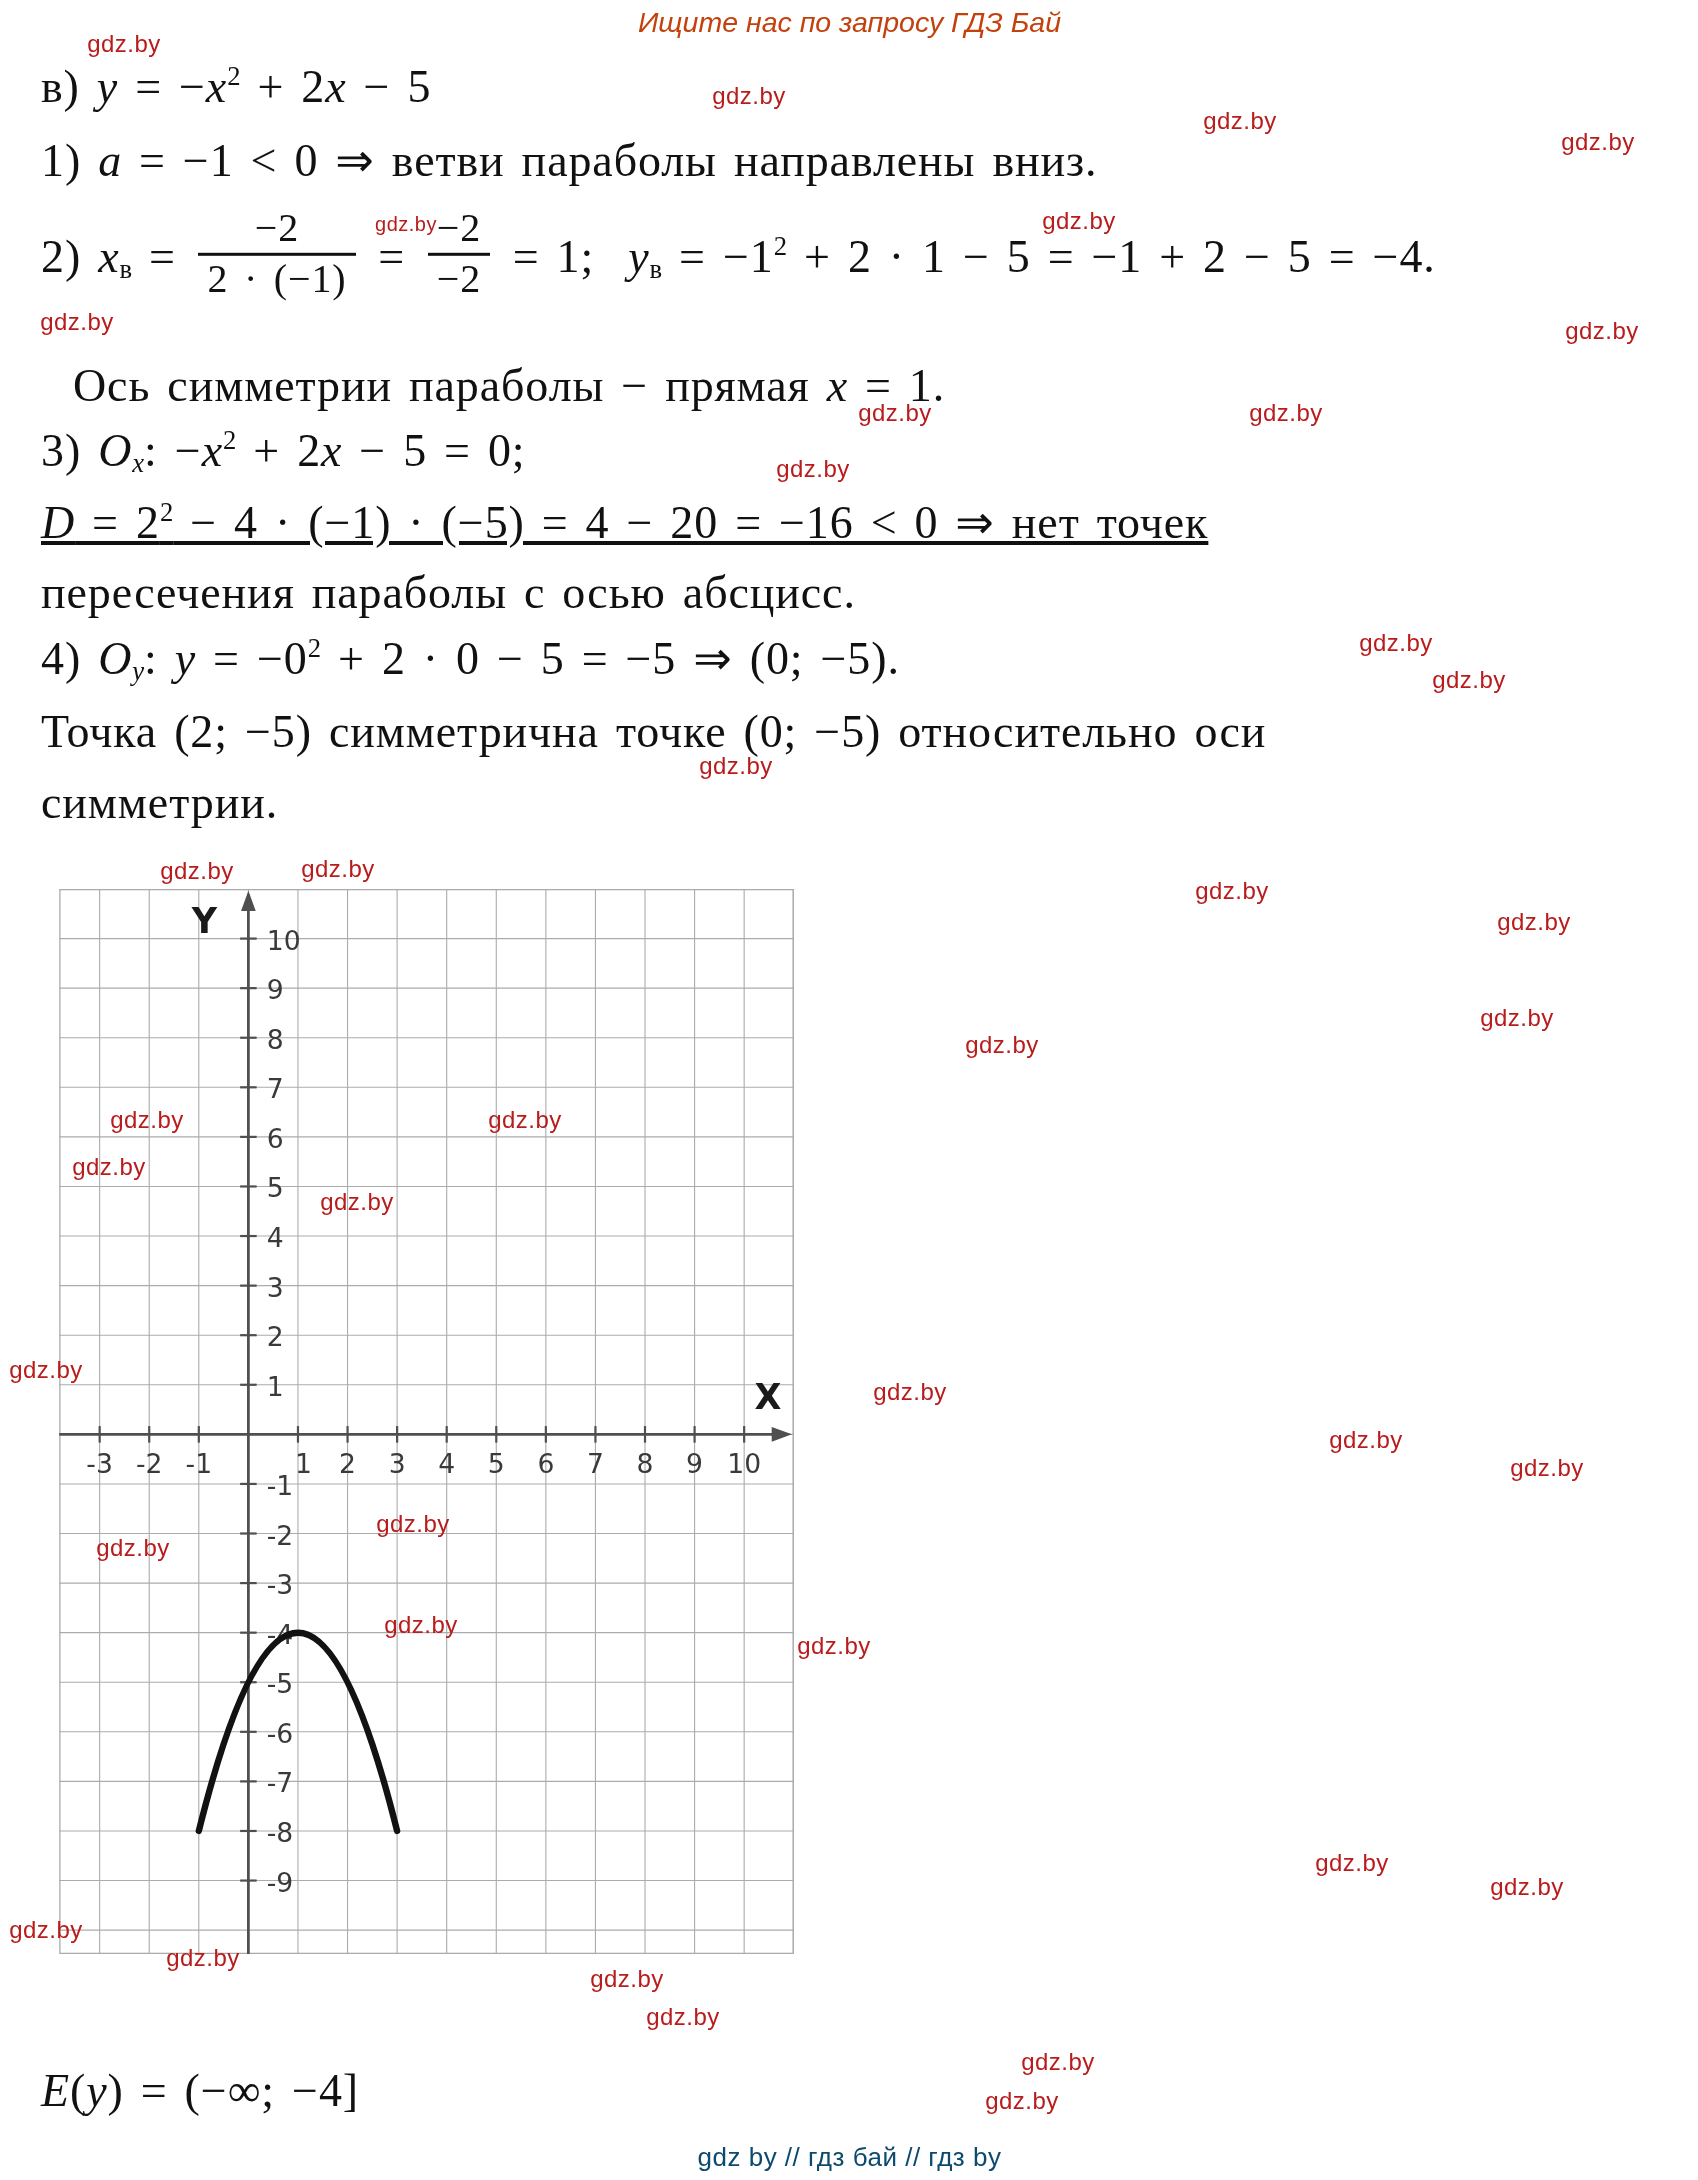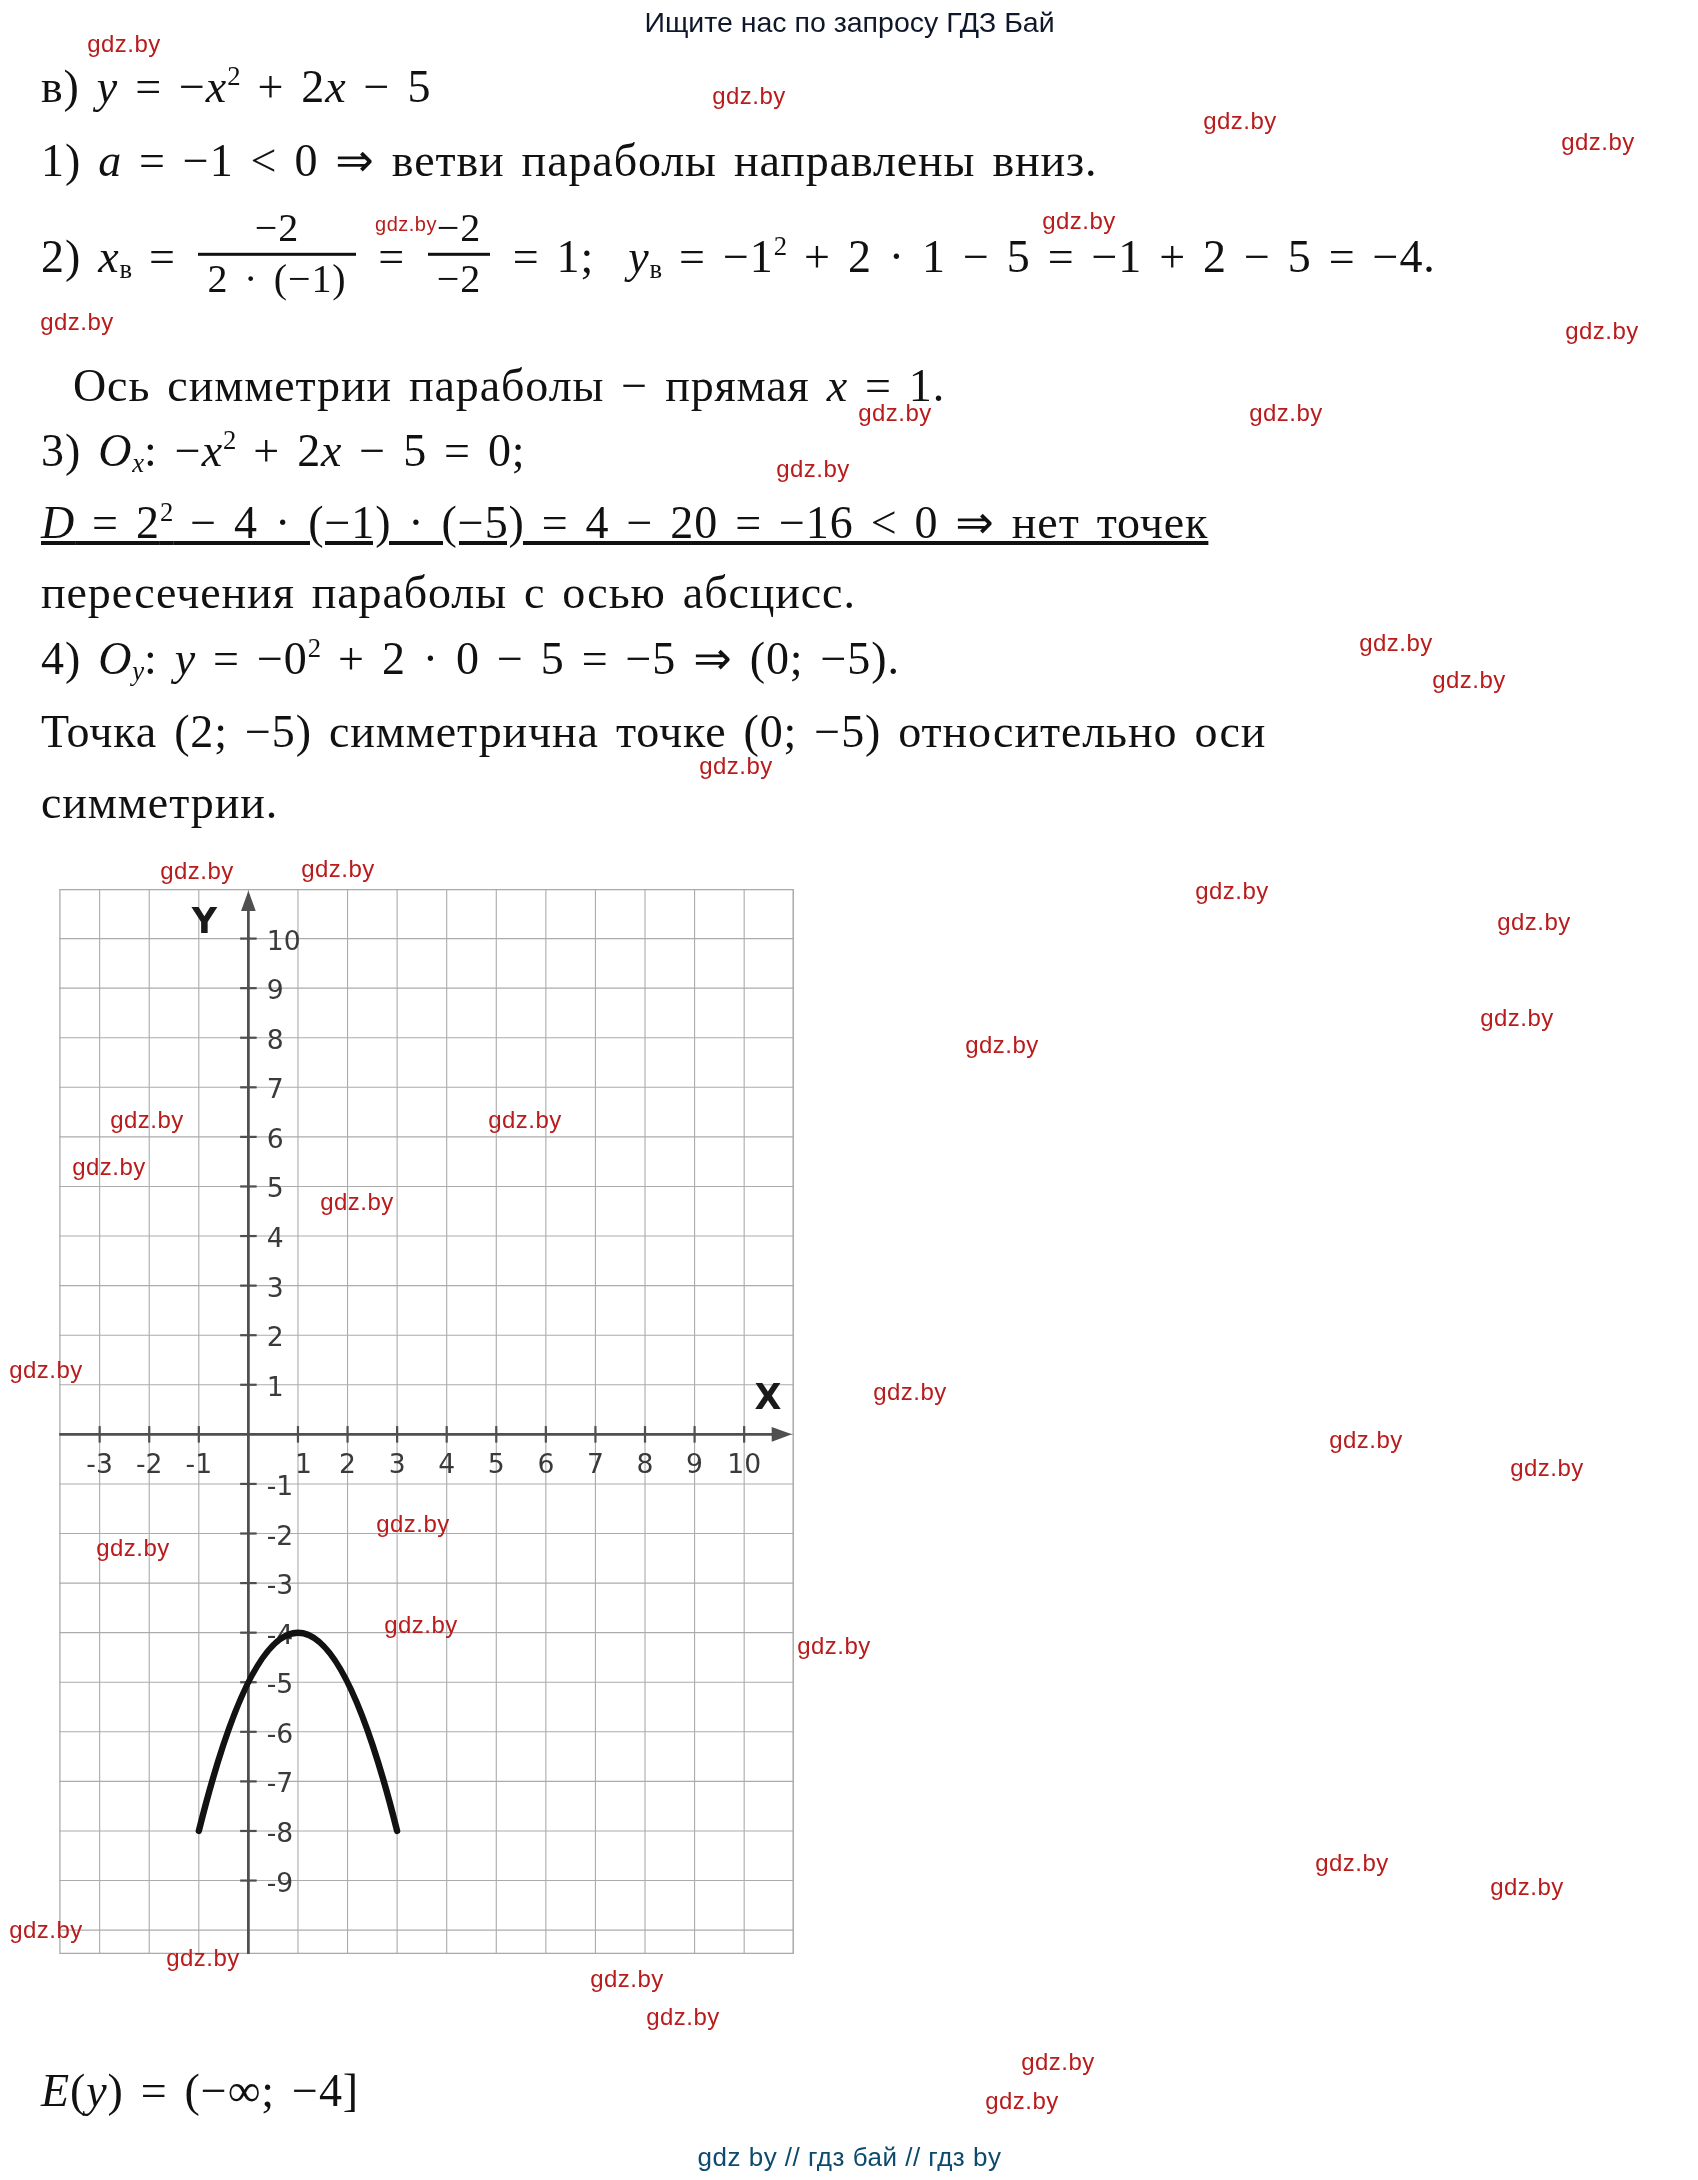--- a/index.html
+++ b/index.html
@@ -28,21 +28,21 @@
   .arrow{fill:#4f4f4f;}
   .ticklbl{font-family:"DejaVu Sans", sans-serif;font-size:29px;fill:#3a3a3a;}
   .axlbl{font-family:"DejaVu Sans", sans-serif;font-size:38px;font-weight:bold;fill:#1a1a1a;}
   .curve{fill:none;stroke:#121212;stroke-width:7;stroke-linecap:round;}
   .ftr{position:absolute;top:2142px;left:0;width:100%;text-align:center;
        font-family:"Liberation Sans", sans-serif;font-size:26px;letter-spacing:0.5px;}
 </style>
 </head>
 <body>
 
-<div class="hdr" style="color: #0f172a;">Ищите нас по запросу ГДЗ Бай</div>
+<div class="hdr" style="color: #c2410c; font-style: italic;">Ищите нас по запросу ГДЗ Бай</div>
 
 <div id="solution">
     <div class="math-line" style="top: 62px;"><span class="tk-n">в) </span><span class="tk-i">y</span><span class="tk-n"> = −</span><span class="tk-i">x</span><sup class="tk-sup">2</sup><span class="tk-n"> + 2</span><span class="tk-i">x</span><span class="tk-n"> − 5</span></div>
     <div class="math-line" style="top: 136px;"><span class="tk-n">1) </span><span class="tk-i">a</span><span class="tk-n"> = −1 &lt; 0 ⇒ ветви параболы направлены вниз.</span></div>
     <div class="math-line" style="top: 213px;"><span class="tk-n">2) </span><span class="tk-i">x</span><sub class="tk-sub">в</sub><span class="tk-n"> = </span><span class="frac"><span class="num"><span class="tk-n">−2</span></span><span class="den"><span class="tk-n">2 · (−1)</span></span></span><span class="tk-n"> = </span><span class="frac"><span class="num"><span class="tk-n">−2</span></span><span class="den"><span class="tk-n">−2</span></span></span><span class="tk-n"> = 1;  </span><span class="tk-i">y</span><sub class="tk-sub">в</sub><span class="tk-n"> = −1</span><sup class="tk-sup">2</sup><span class="tk-n"> + 2 · 1 − 5 = −1 + 2 − 5 = −4.</span></div>
     <div class="math-line" style="top: 361px; margin-left: 32px;"><span class="tk-n">Ось симметрии параболы − прямая </span><span class="tk-i">x</span><span class="tk-n"> = 1.</span></div>
     <div class="math-line" style="top: 426px;"><span class="tk-n">3) </span><span class="tk-i">O</span><sub class="tk-subi">x</sub><span class="tk-n">: −</span><span class="tk-i">x</span><sup class="tk-sup">2</sup><span class="tk-n"> + 2</span><span class="tk-i">x</span><span class="tk-n"> − 5 = 0;</span></div>
     <div class="math-line" style="top: 498px; text-decoration: underline;"><span class="tk-i">D</span><span class="tk-n"> = 2</span><sup class="tk-sup">2</sup><span class="tk-n"> − 4 · (−1) · (−5) = 4 − 20 = −16 &lt; 0 ⇒ нет точек</span></div>
     <div class="math-line" style="top: 568px;"><span class="tk-n">пересечения параболы с осью абсцисс.</span></div>
     <div class="math-line" style="top: 634px;"><span class="tk-n">4) </span><span class="tk-i">O</span><sub class="tk-subi">y</sub><span class="tk-n">: </span><span class="tk-i">y</span><span class="tk-n"> = −0</span><sup class="tk-sup">2</sup><span class="tk-n"> + 2 · 0 − 5 = −5 ⇒ (0; −5).</span></div>

